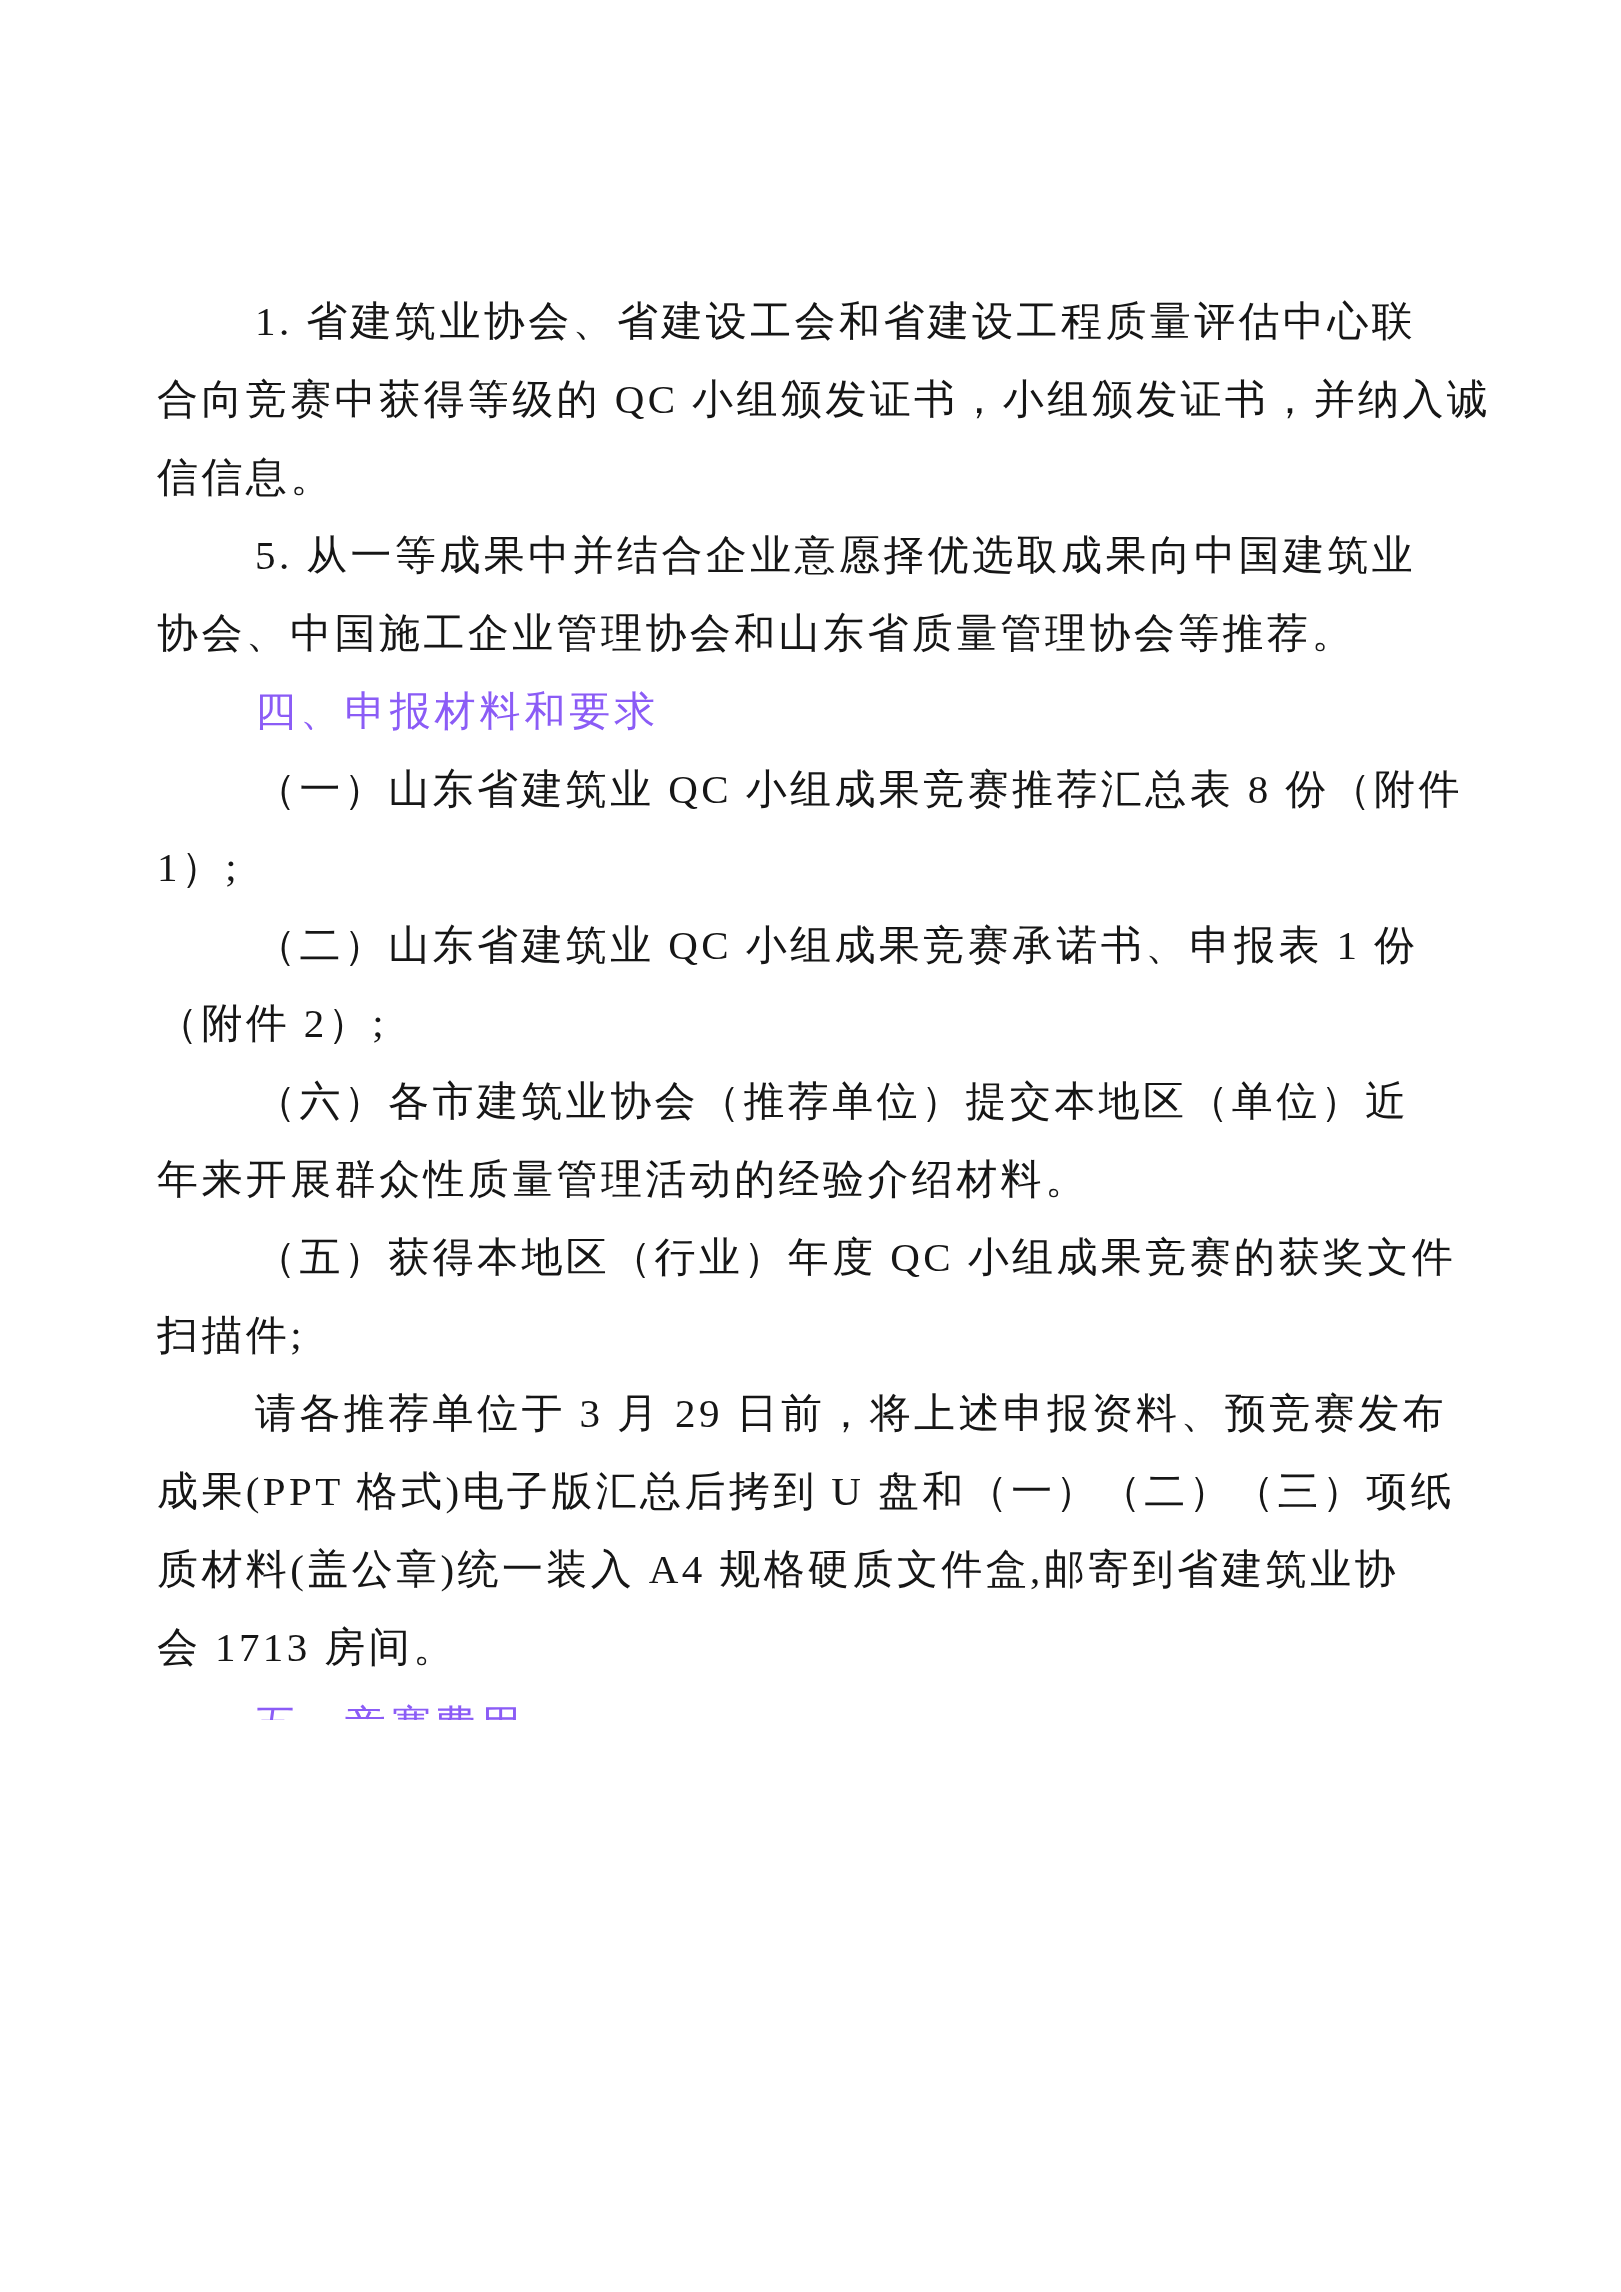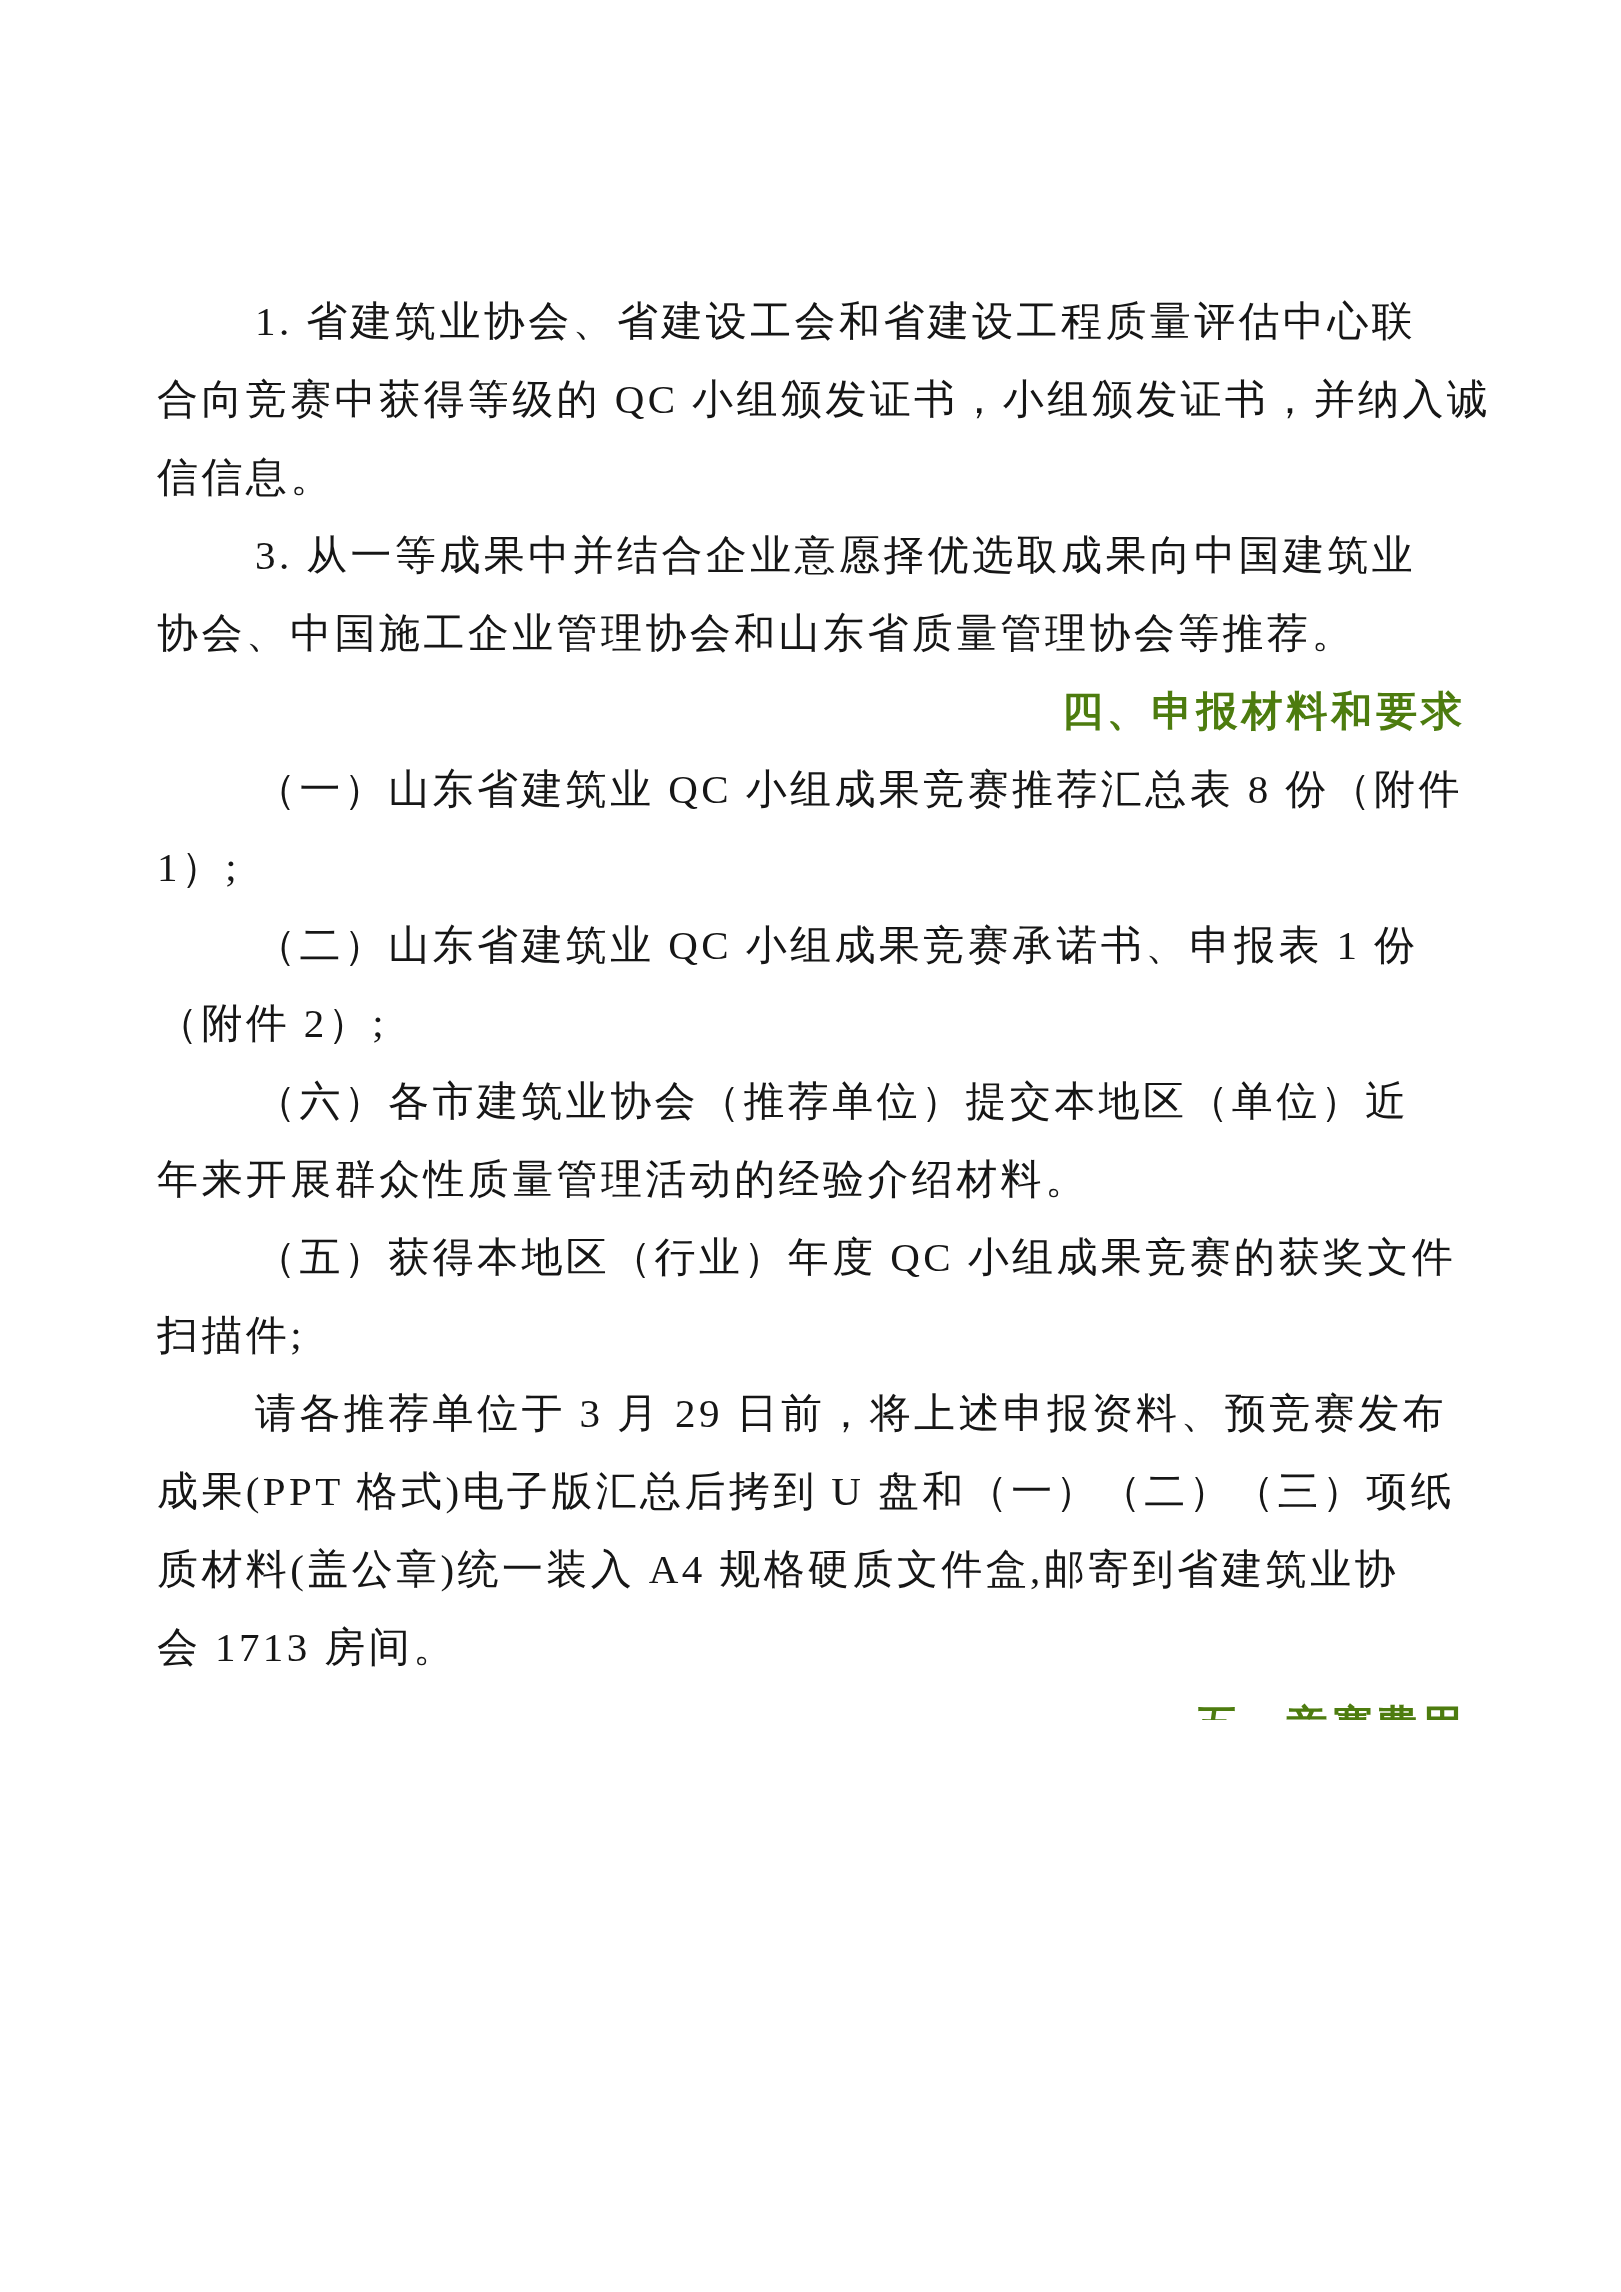--- a/index.html
+++ b/index.html
@@ -33,24 +33,23 @@
     line-height: 78px;
     font-size: 41px;
     letter-spacing: 3.4px;
     white-space: nowrap;
   }
   .first {
     text-indent: 98px;
   }
   .heading .line {
     font-family: "Liberation Sans", "DejaVu Sans", sans-serif;
-    font-weight: 700;
-    color: #4d7c0f;
+    font-weight: 400;
+    color: #8b5cf6;
     letter-spacing: 3.9px;
-    text-align: right;
   }
   .footer {
     position: absolute;
     left: 0;
     top: 2115px;
     width: 100%;
     text-align: center;
     font-family: "Liberation Sans", "DejaVu Sans", sans-serif;
     font-size: 26.5px;
     color: #111111;
@@ -62,21 +61,21 @@
 <div class="page">
   <div class="content">
 
     <p class="para">
       <span class="line first">1. 省建筑业协会、省建设工会和省建设工程质量评估中心联</span>
       <span class="line">合向竞赛中获得等级的 QC 小组颁发证书，小组颁发证书，并纳入诚</span>
       <span class="line">信信息。</span>
     </p>
 
     <p class="para">
-      <span class="line first">3. 从一等成果中并结合企业意愿择优选取成果向中国建筑业</span>
+      <span class="line first">5. 从一等成果中并结合企业意愿择优选取成果向中国建筑业</span>
       <span class="line">协会、中国施工企业管理协会和山东省质量管理协会等推荐。</span>
     </p>
 
     <p class="para heading">
       <span class="line first">四、申报材料和要求</span>
     </p>
 
     <p class="para">
       <span class="line first">（一）山东省建筑业 QC 小组成果竞赛推荐汇总表 8 份（附件</span>
       <span class="line">1）;</span>

